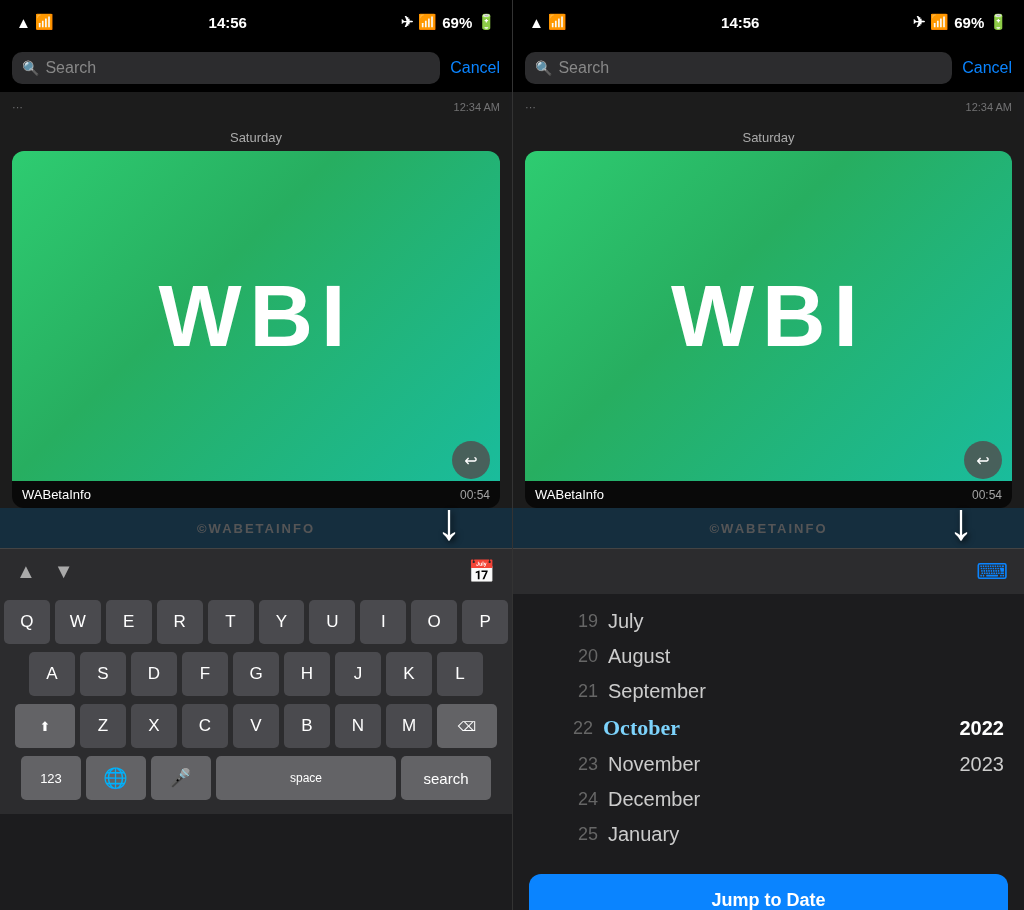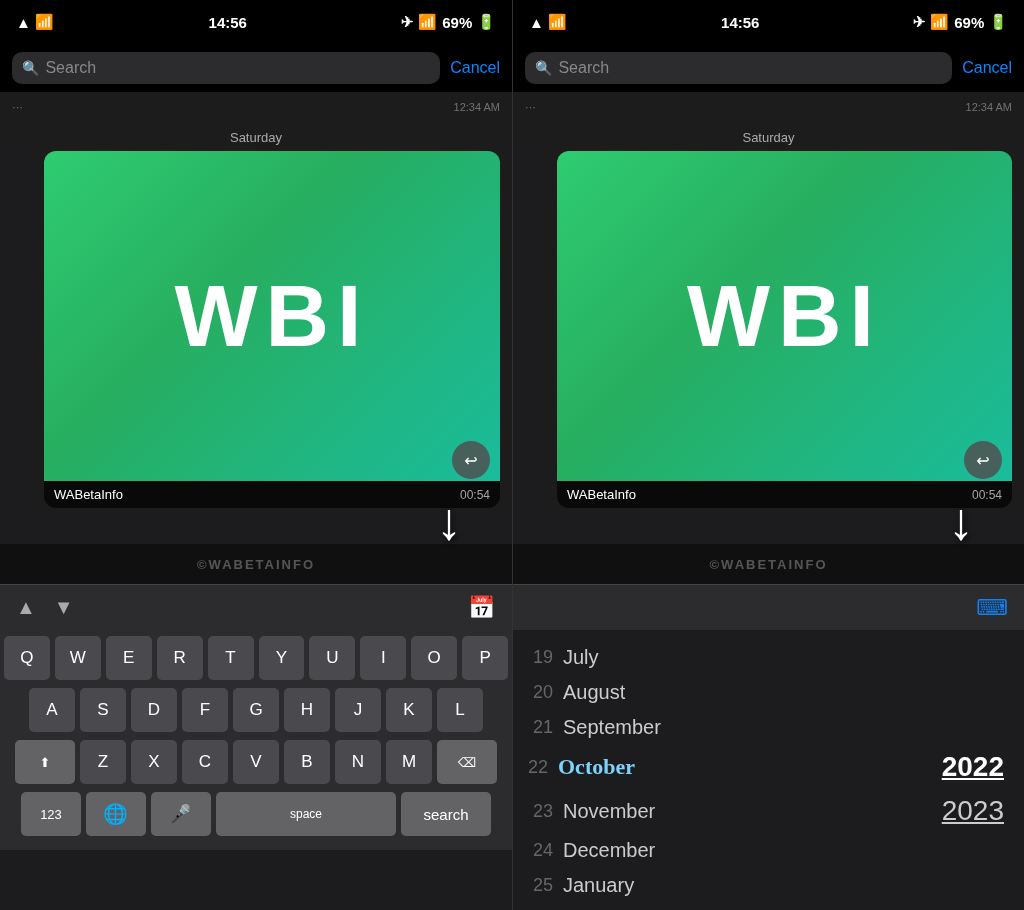--- a/index.html
+++ b/index.html
@@ -98,21 +98,20 @@
       font-size: 13px;
       padding: 8px 0 6px;
       background: #1c1c1c;
     }
 
     
     .chat-message-area {
       background: #1c1c1c;
       padding: 0 12px 0 12px;
       position: relative;
-      margin-left: 32px;
     }
     .chat-bubble {
       background: #1e1e1e;
       border-radius: 12px;
       overflow: hidden;
       position: relative;
     }
     .wbi-image {
       width: 100%;
       height: 330px;
@@ -162,26 +161,25 @@
       font-size: 52px;
       font-weight: 900;
       text-shadow: 2px 2px 6px rgba(0,0,0,0.8);
       z-index: 10;
       pointer-events: none;
     }
 
     
     .watermark {
       height: 40px;
-      background: #000000;
+      background: #0c4a6e;
       display: flex;
       align-items: center;
       justify-content: center;
       opacity: 0.4;
-      margin-top: 36px;
     }
     .watermark-text {
       color: #aaa;
       font-size: 13px;
       letter-spacing: 2px;
       font-weight: 600;
     }
 
     
     .toolbar {
@@ -278,20 +276,21 @@
     }
     .date-picker-list {
       padding: 10px 0;
     }
     .date-row {
       display: flex;
       align-items: center;
       padding: 6px 20px;
       color: #ccc;
       font-size: 20px;
+      margin-left: 45px;
     }
     .date-row.selected {
       background: transparent;
       padding-left: 15px;
     }
     .date-row.selected .date-month {
       color: #7dd3fc;
       font-weight: 600;
       font-size: 22px;
       font-family: Liberation Serif, serif;
@@ -300,22 +299,21 @@
       width: 30px;
       color: #666;
       font-size: 18px;
     }
     .date-month {
       flex: 1;
       color: #ccc;
     }
     .date-year {
       color: #ccc;
-      font-size: 28px;
-      text-decoration: underline;
+      font-size: 20px;
     }
     .date-row.selected .date-year {
       color: #fff;
       font-weight: 600;
     }
 
     
     .jump-btn-wrap {
       padding: 12px 16px 16px;
       background: #1c1c1e;

